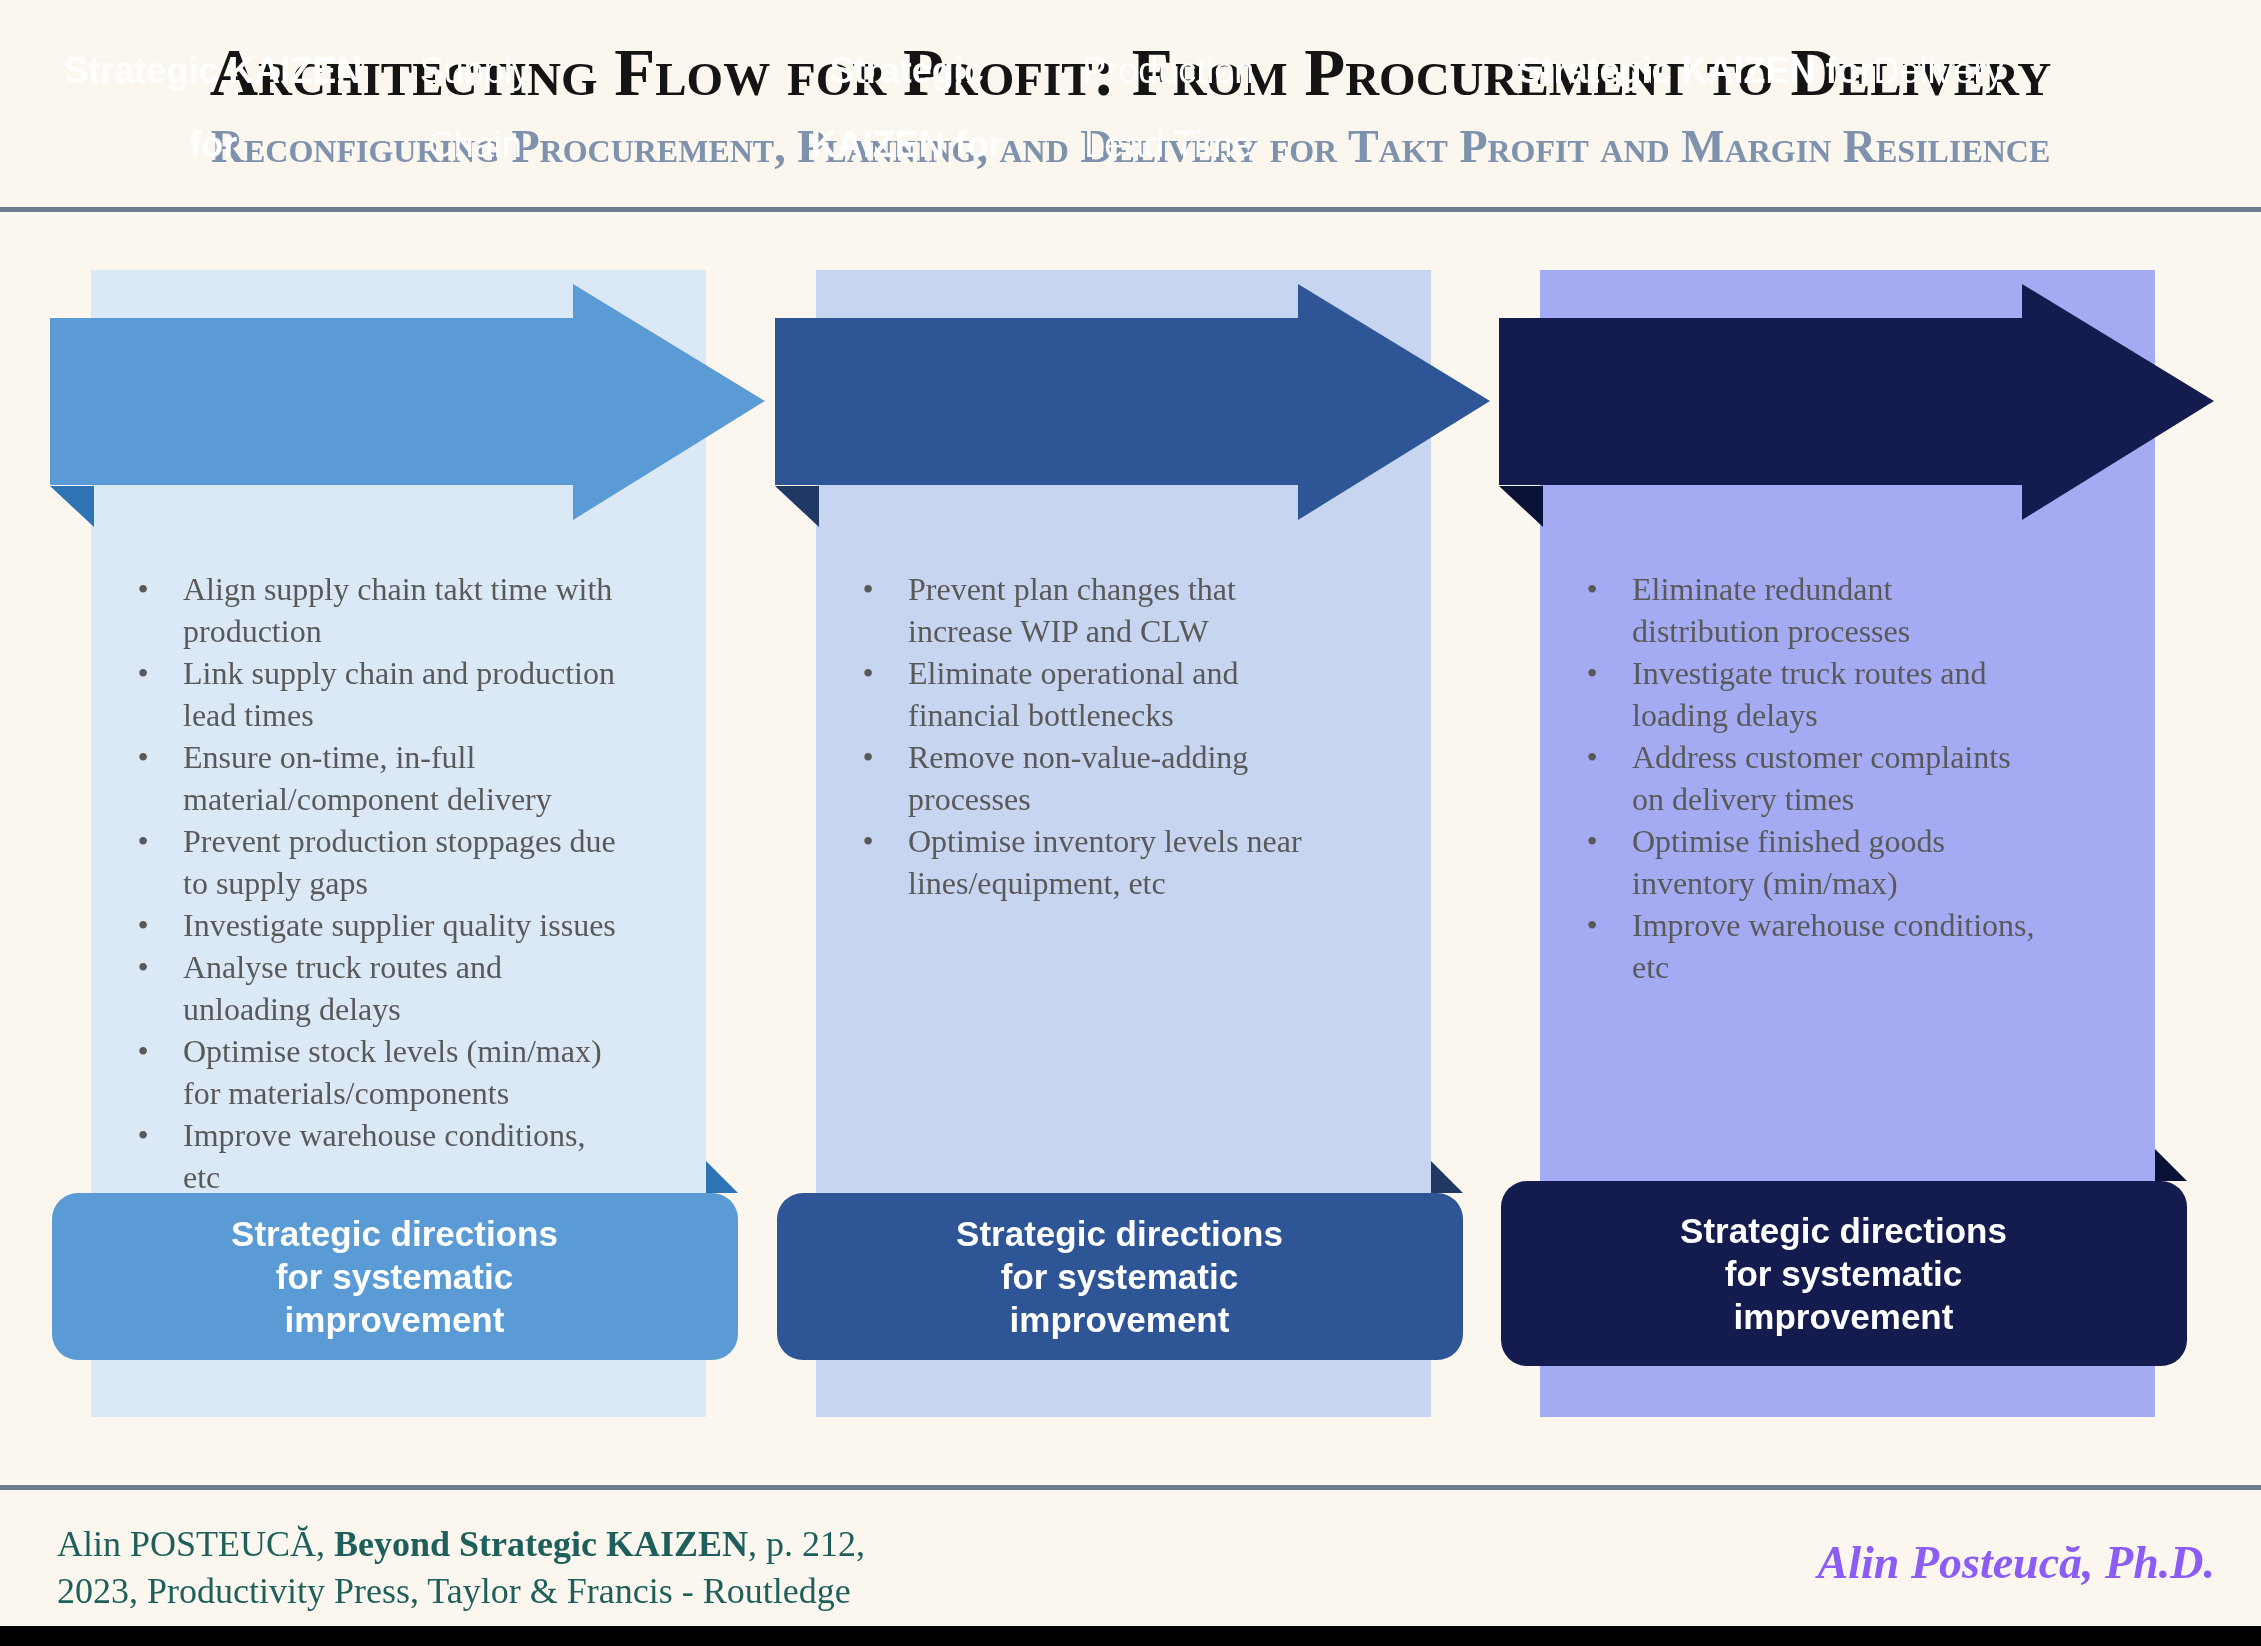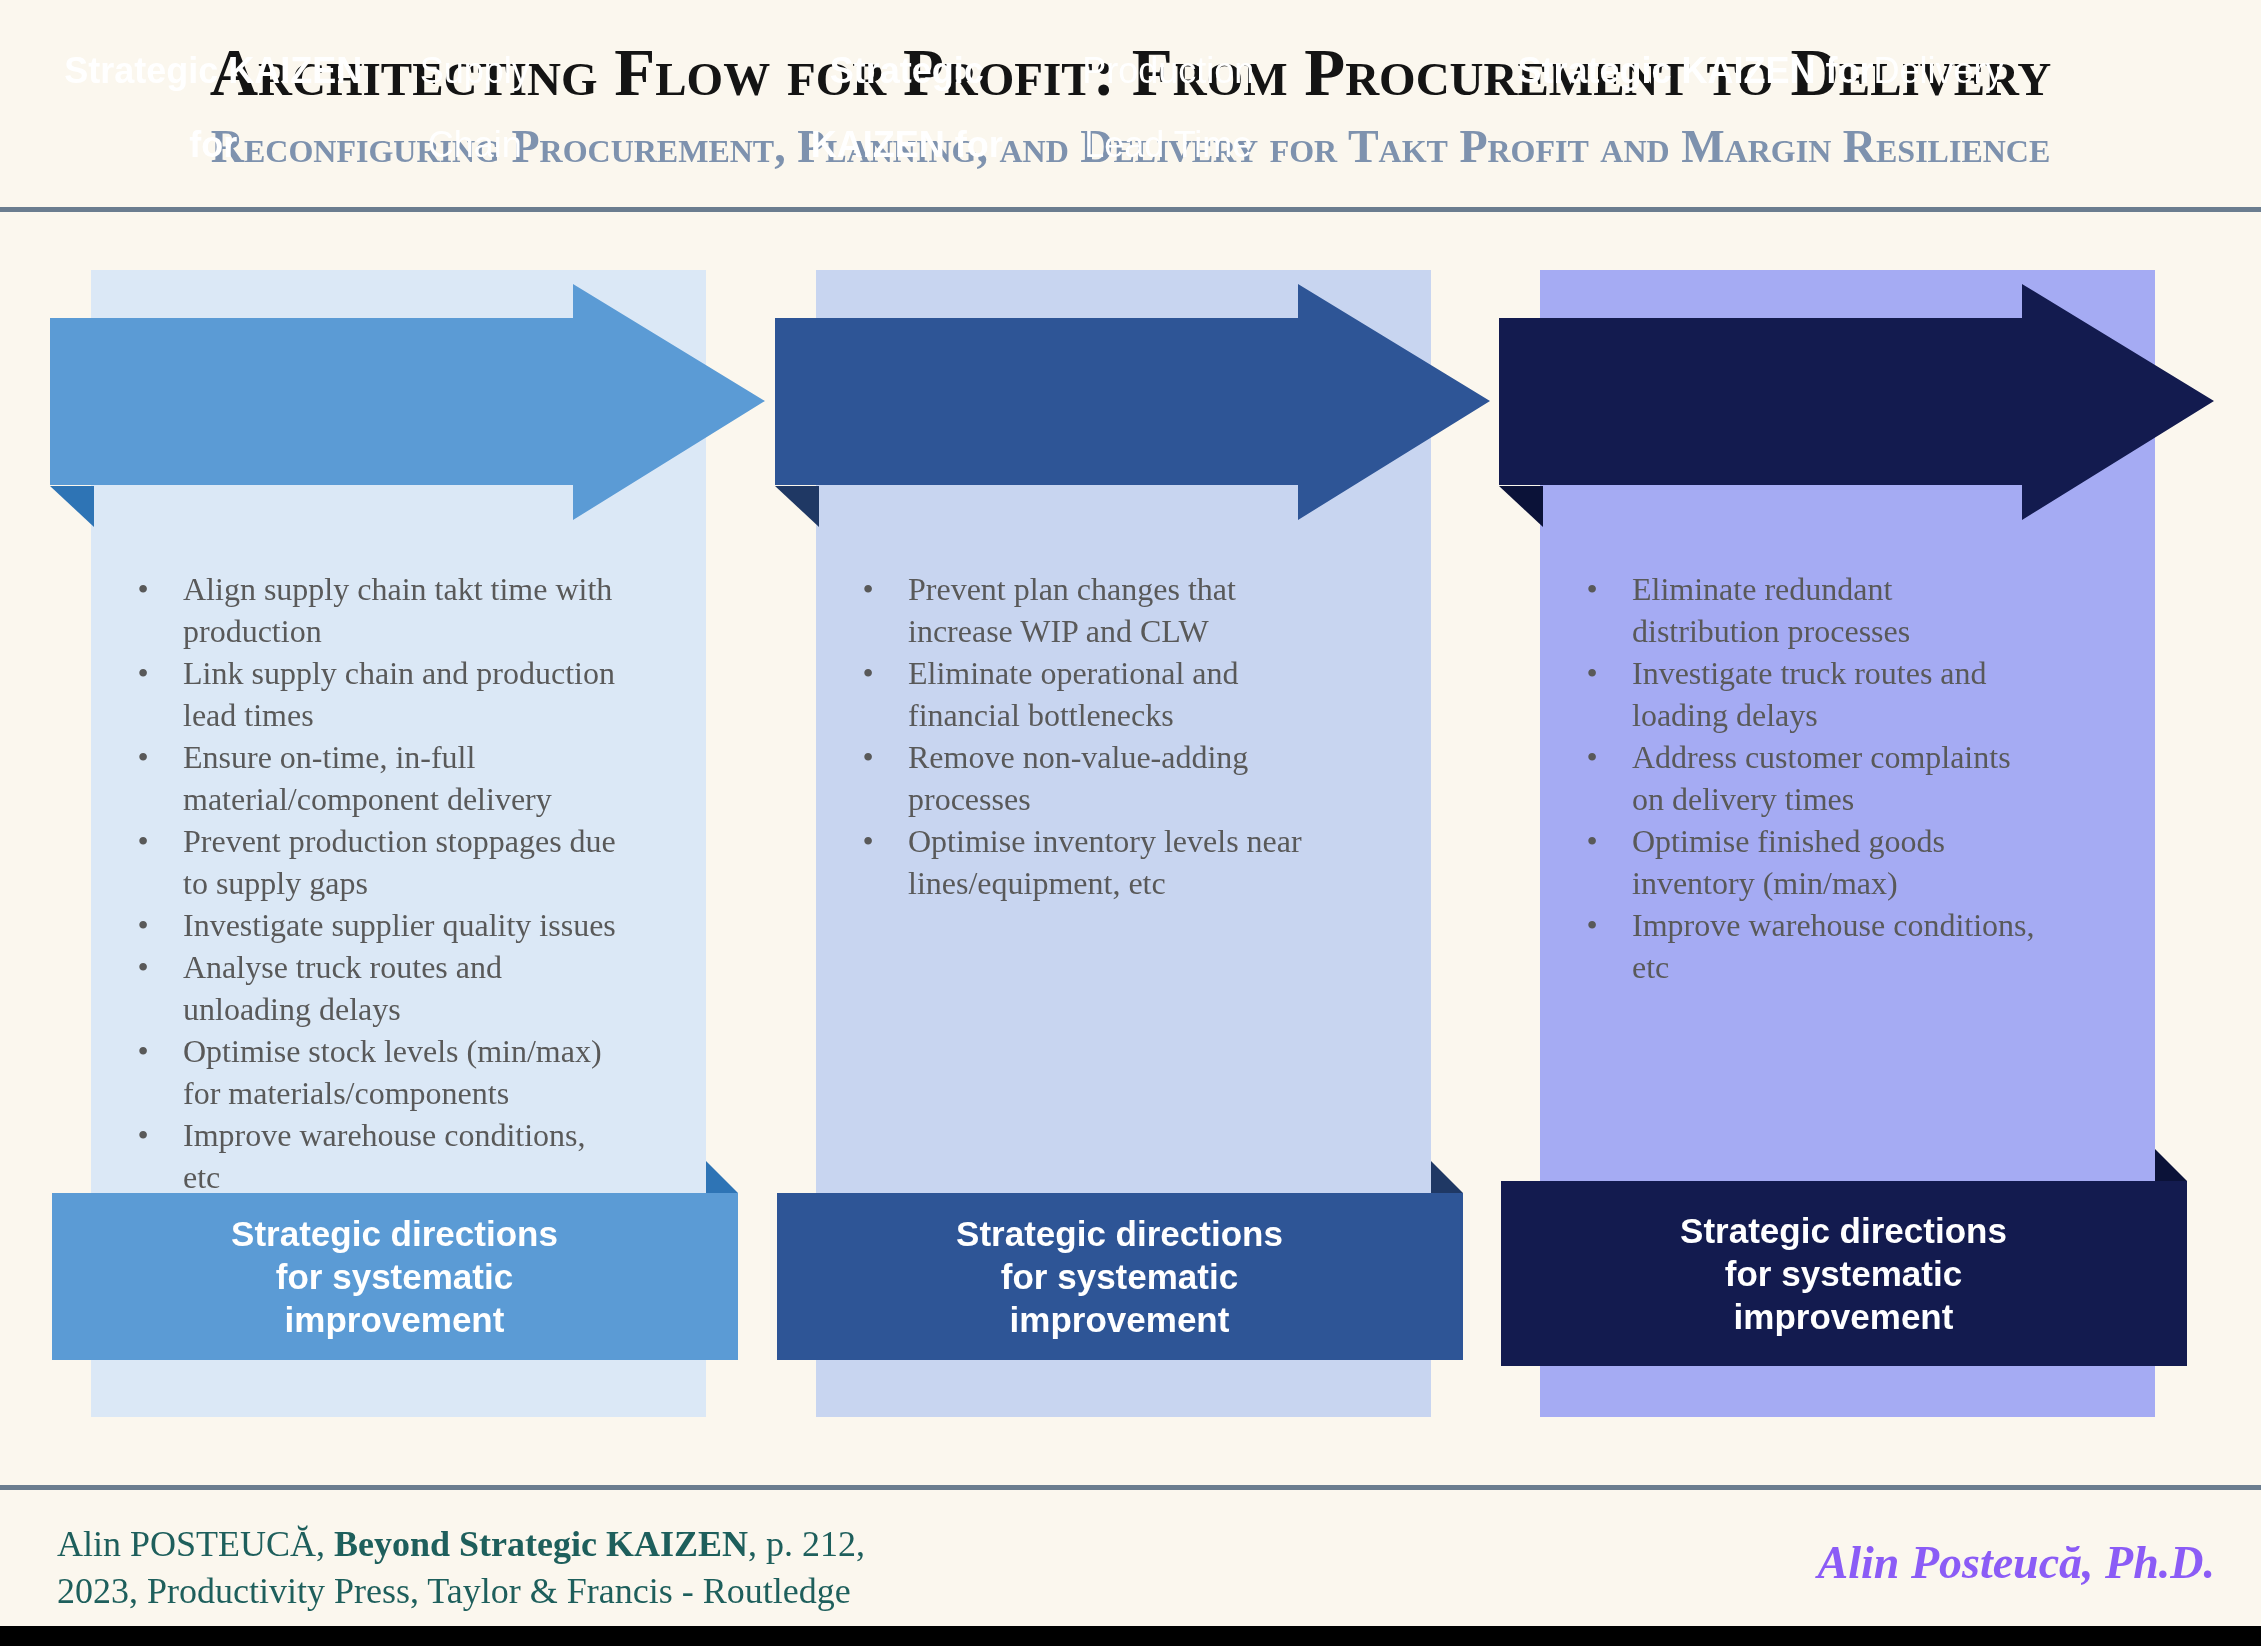--- a/index.html
+++ b/index.html
@@ -50,21 +50,21 @@
     font-size:32px; line-height:42px; color:#595959;
   }
   .col1 .bullet-list{width:496px;}
   .col2 .bullet-list{width:473px;}
   .col3 .bullet-list{width:458px;}
   .bullet-list li{position:relative; padding-left:50px;}
   .bullet-list li::before{content:"\2022"; position:absolute; left:4.6px; top:0;}
   .banner{
     position:absolute; left:1.5px; top:1193px; width:686px; height:167px;
     display:flex; flex-direction:column; justify-content:center;
-    text-align:center; color:#FFFFFF;
+    text-align:center; color:#FFFFFF;border-radius:26px;
   }
   .banner-line{font-size:35px; font-weight:700; line-height:43px;}
   .banner-fold{
     position:absolute; left:656px; top:1161px; width:32px; height:32px;
     clip-path:polygon(0 0,100% 100%,0 100%);
   }
   .col3 .banner{top:1181px; height:185px;}
   .col3 .banner-fold{top:1149px;}
   
   .citation{

